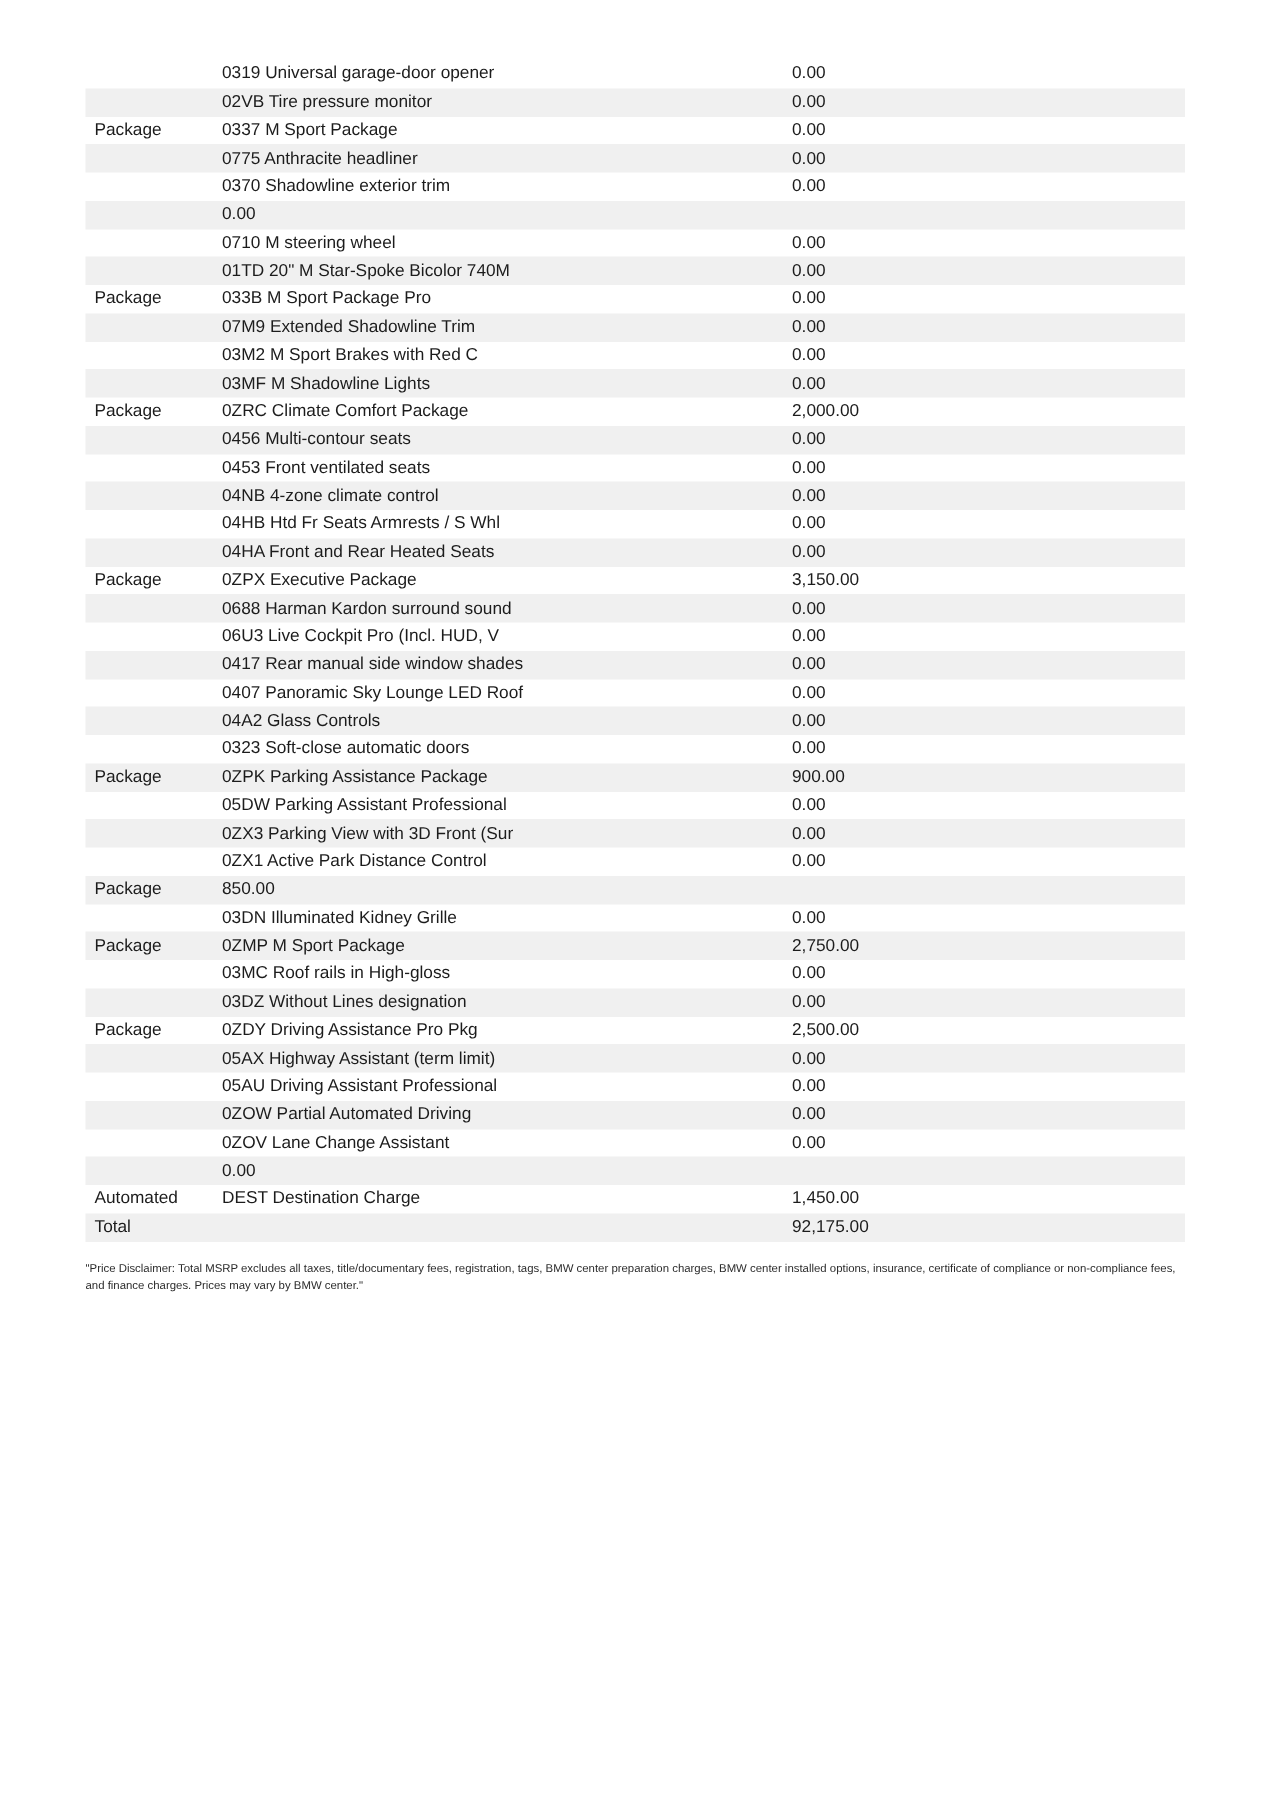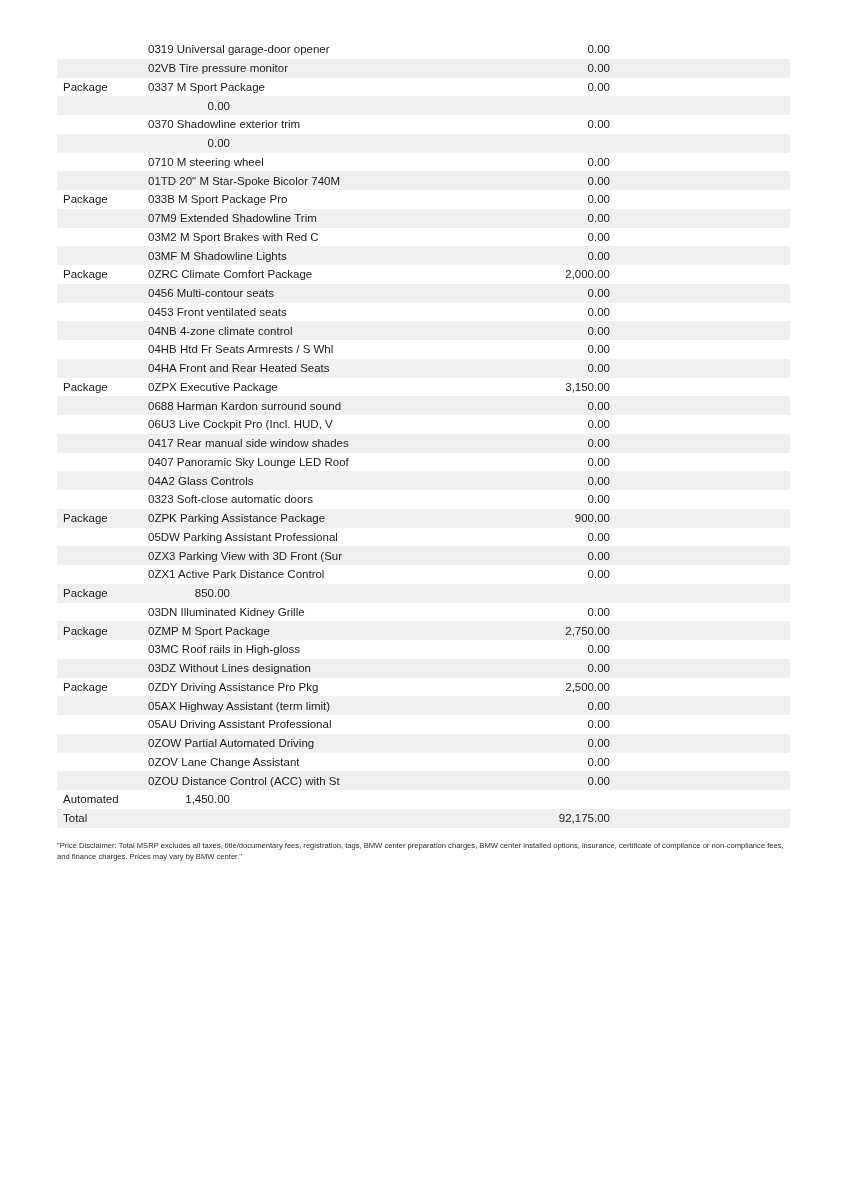--- a/index.html
+++ b/index.html
@@ -18,21 +18,21 @@
     display:flex;align-items:center;
     height:18.75px;
     font-size:11.5px;
     color:var(--text);
     white-space:nowrap;
   }
   .row:nth-child(even){background:var(--stripe);}
   .cell{display:block;overflow:hidden;}
   .cell-label{width:85px;padding-left:6px;flex:0 0 auto;box-sizing:content-box;}
   .cell-item{width:380px;flex:0 0 auto;}
-  .cell-price{width:82px;flex:0 0 auto;text-align:right;}
+  .cell-price{width:82px;flex:0 0 auto;}
   .cell-spacer{flex:1 1 auto;}
   .footnote{
     position:absolute;left:57px;top:840px;width:735px;
     font-size:7.6px;line-height:1.5;color:#2b2b2b;
   }
 </style>
 </head>
 <body>
 
 <div class="page">
@@ -50,20 +50,21 @@
         <span class="cell cell-spacer"></span>
       </div>
       <div class="row">
         <span class="cell cell-label">Package</span>
         <span class="cell cell-item">0337 M Sport Package</span>
         <span class="cell cell-price">0.00</span>
         <span class="cell cell-spacer"></span>
       </div>
       <div class="row">
         <span class="cell cell-label"></span>
+        <span class="cell cell-item">0775 Anthracite headliner</span>
         <span class="cell cell-price">0.00</span>
         <span class="cell cell-spacer"></span>
       </div>
       <div class="row">
         <span class="cell cell-label"></span>
         <span class="cell cell-item">0370 Shadowline exterior trim</span>
         <span class="cell cell-price">0.00</span>
         <span class="cell cell-spacer"></span>
       </div>
       <div class="row">
@@ -263,26 +264,26 @@
         <span class="cell cell-spacer"></span>
       </div>
       <div class="row">
         <span class="cell cell-label"></span>
         <span class="cell cell-item">0ZOV Lane Change Assistant</span>
         <span class="cell cell-price">0.00</span>
         <span class="cell cell-spacer"></span>
       </div>
       <div class="row">
         <span class="cell cell-label"></span>
-        <span class="cell cell-item">0ZOU Distance Control (ACC) with St</span>
         <span class="cell cell-price">0.00</span>
         <span class="cell cell-spacer"></span>
       </div>
       <div class="row">
         <span class="cell cell-label">Automated</span>
+        <span class="cell cell-item">DEST Destination Charge</span>
         <span class="cell cell-price">1,450.00</span>
         <span class="cell cell-spacer"></span>
       </div>
       <div class="row">
         <span class="cell cell-label">Total</span>
         <span class="cell cell-item"></span>
         <span class="cell cell-price">92,175.00</span>
         <span class="cell cell-spacer"></span>
       </div>
     </div>

